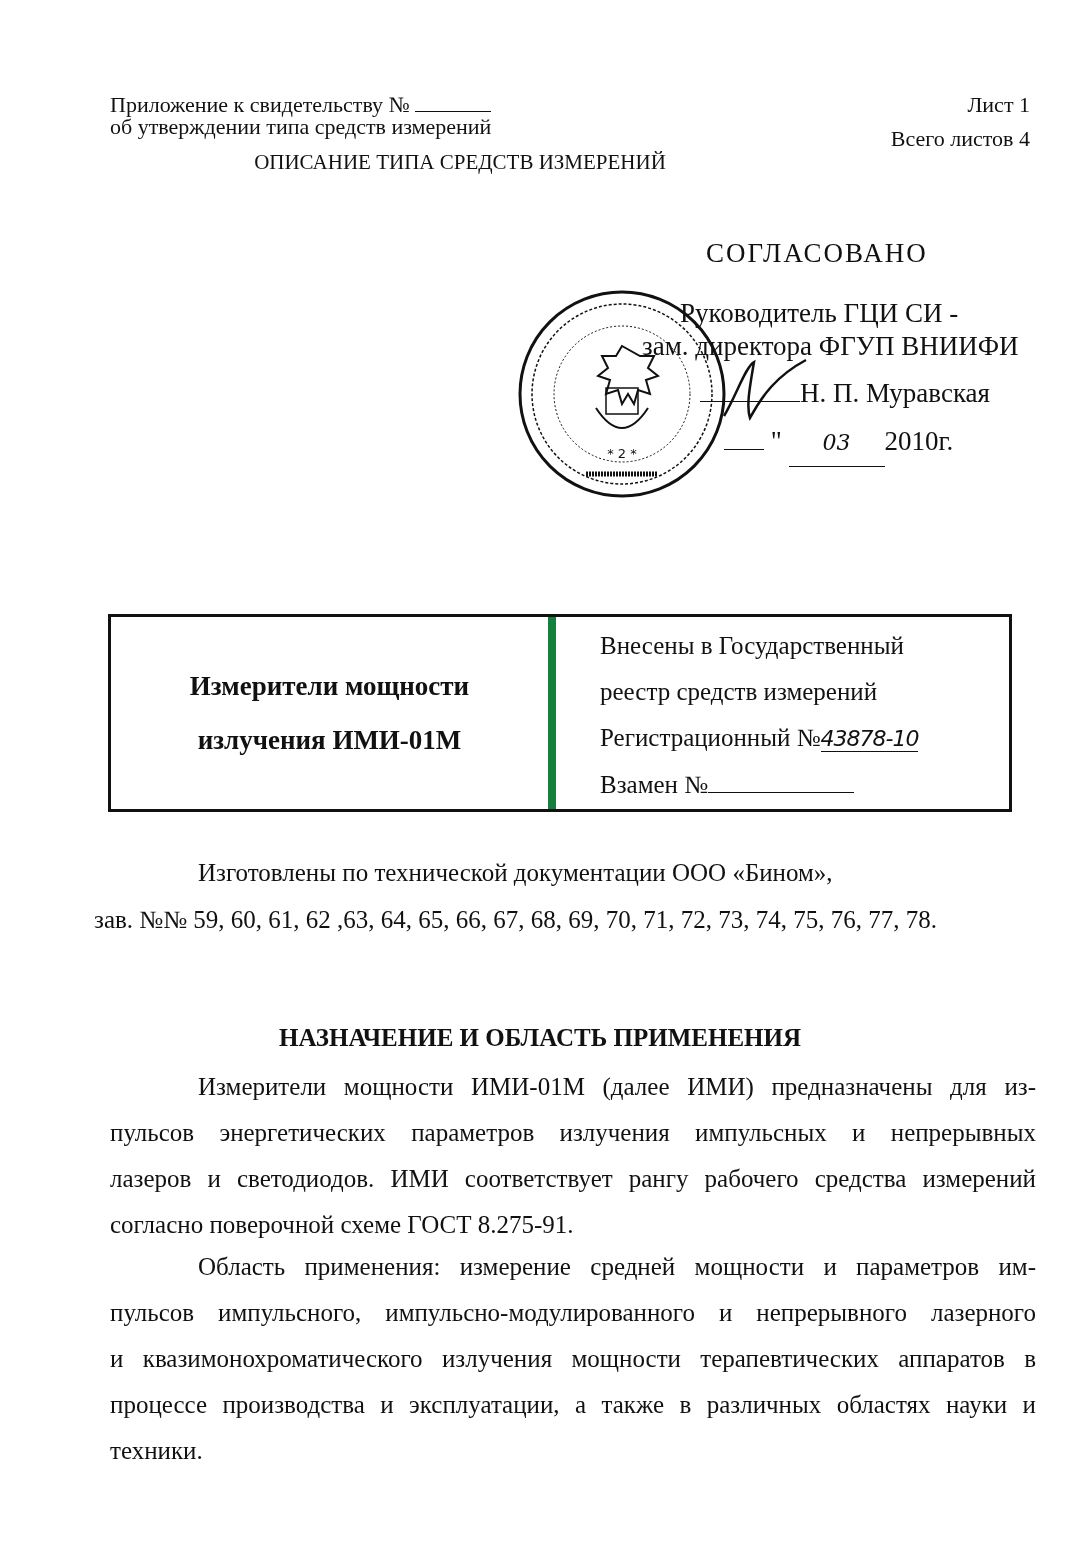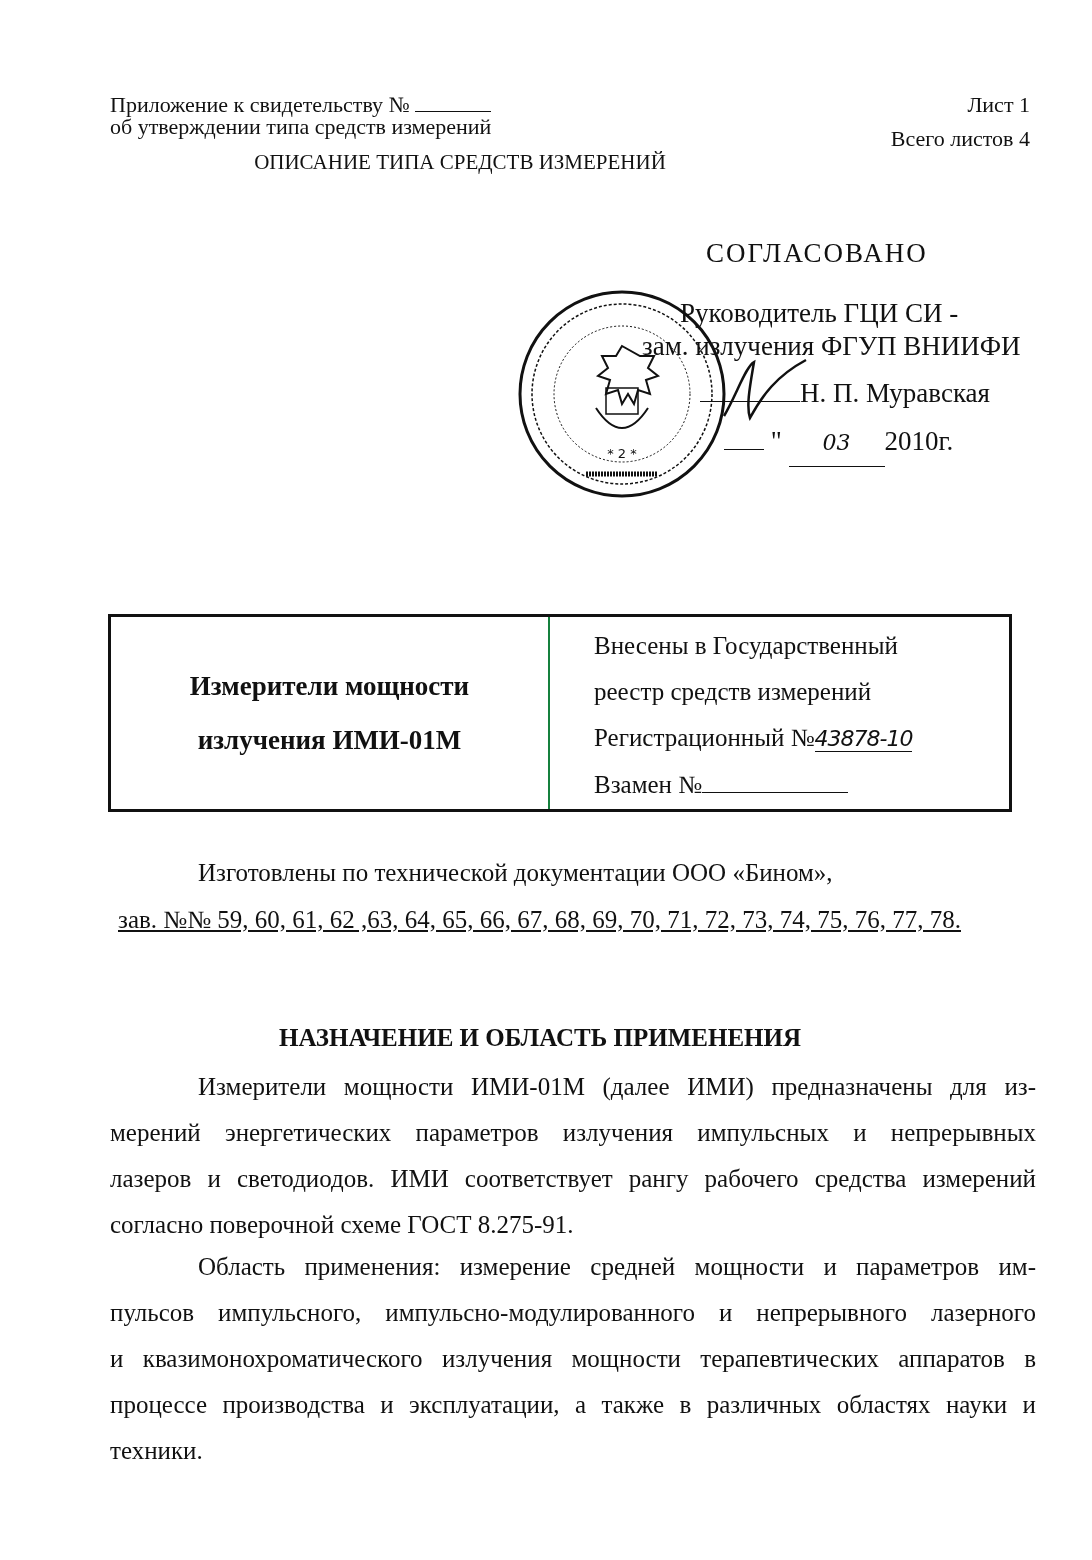--- a/index.html
+++ b/index.html
@@ -4,21 +4,21 @@
 <style>
   html, body { margin:0; padding:0; background:#ffffff; }
   body { width:1092px; height:1560px; position:relative; overflow:hidden; color:#111; font-family:"Liberation Serif", serif; }
   .abs { position:absolute; white-space:nowrap; }
   .hdr { font-size:22px; line-height:22px; }
   .blank { display:inline-block; border-bottom:1.5px solid #111; vertical-align:baseline; }
   .title { font-size:21px; }
   .agree { font-size:27px; line-height:46px; }
   .stamp { position:absolute; left:516px; top:288px; width:212px; height:212px; }
   .box { position:absolute; left:108px; top:614px; width:904px; height:198px; border:3px solid #111; box-sizing:border-box; display:flex; }
-  .box .left { width:437px; border-right:2px solid #15803d; display:flex; flex-direction:column; align-items:center; justify-content:center; }
+  .box .left { width:437px; border-right:8px solid #15803d; display:flex; flex-direction:column; align-items:center; justify-content:center; }
   .box .left div { font-weight:bold; font-size:27px; line-height:54px; }
   .box .right { flex:1; padding:6px 0 0 44px; }
   .box .right div { font-size:25px; line-height:46px; }
   .hand { font-family:"DejaVu Sans", sans-serif; font-size:22px; border-bottom:1.5px solid #111; font-style:italic; letter-spacing:-1px; }
   .body-text { font-size:25px; line-height:46px; }
   .para { position:absolute; left:110px; width:926px; font-size:25px; line-height:46px; text-align:justify; }
   .para .ln { display:block; text-align:justify; text-align-last:justify; white-space:nowrap; }
   .para .ln.last { text-align-last:left; }
   .para .ln.indent { padding-left:88px; }
   h2 { position:absolute; left:0; width:1080px; top:1024px; margin:0; text-align:center; font-size:25px; font-weight:bold; }
@@ -30,21 +30,21 @@
   <span>Приложение к свидетельству №</span>
   <span class="blank" style="width:76px;"></span>
 </div>
 <div class="abs hdr" style="left:110px; top:116px;">об утверждении типа средств измерений</div>
 <div class="abs hdr" style="right:62px; top:94px; text-align:right;">Лист 1</div>
 <div class="abs hdr" style="right:62px; top:128px; text-align:right;">Всего листов 4</div>
 <div class="abs title" style="left:0; width:920px; text-align:center; top:150px;">ОПИСАНИЕ ТИПА СРЕДСТВ ИЗМЕРЕНИЙ</div>
 
 <div class="abs agree" style="left:706px; top:230px; letter-spacing:2px;">СОГЛАСОВАНО</div>
 <div class="abs agree" style="left:680px; top:290px;">Руководитель ГЦИ  СИ -</div>
-<div class="abs agree" style="left:642px; top:323px;">зам. излучения ФГУП ВНИИФИ</div>
+<div class="abs agree" style="left:642px; top:323px;">зам. директора ФГУП ВНИИФИ</div>
 <div class="abs agree" style="left:700px; top:370px;">
   <span class="blank" style="width:100px;"></span><span>Н. П. Муравская</span>
 </div>
 <div class="abs agree" style="left:724px; top:418px;">
   <span class="blank" style="width:40px;"></span>
   <span>"</span>
   <span class="blank" style="width:96px; text-align:center; font-family:'DejaVu Serif', serif; font-style:italic; font-size:22px;">03</span><span>2010г.</span>
 </div>
 
 <svg class="stamp" viewBox="0 0 212 212">
@@ -72,27 +72,27 @@
     <div>
       <span>Регистрационный №</span><span class="hand">43878-10</span>
     </div>
     <div>
       <span>Взамен №</span><span class="blank" style="width:146px;"></span>
     </div>
   </div>
 </div>
 
 <div class="abs body-text" style="left:198px; top:850px;">Изготовлены по технической документации ООО «Бином»,</div>
-<div class="abs body-text" style="left:118px; top:897px;text-decoration:underline;">зав. №№ 59, 60, 61, 62 ,63, 64, 65, 66, 67, 68, 69, 70, 71, 72, 73, 74, 75, 76, 77, 78.</div>
+<div class="abs body-text" style="left:94px; top:897px;">зав. №№ 59, 60, 61, 62 ,63, 64, 65, 66, 67, 68, 69, 70, 71, 72, 73, 74, 75, 76, 77, 78.</div>
 
 <h2>НАЗНАЧЕНИЕ И ОБЛАСТЬ ПРИМЕНЕНИЯ</h2>
 
 <div class="para" style="top:1064px;">
   <span class="ln indent">Измерители мощности ИМИ-01М (далее ИМИ) предназначены для из-</span>
-  <span class="ln">мерений энергетических параметров излучения импульсных и непрерывных</span>
+  <span class="ln">пульсов энергетических параметров излучения импульсных и непрерывных</span>
   <span class="ln">лазеров и светодиодов. ИМИ соответствует рангу рабочего средства измерений</span>
   <span class="ln last">согласно поверочной схеме ГОСТ 8.275-91.</span>
 </div>
 
 <div class="para" style="top:1244px;">
   <span class="ln indent">Область применения: измерение средней мощности и параметров им-</span>
   <span class="ln">пульсов импульсного, импульсно-модулированного и непрерывного лазерного</span>
   <span class="ln">и квазимонохроматического излучения мощности терапевтических аппаратов в</span>
   <span class="ln">процессе производства и эксплуатации, а также в различных областях науки и</span>
   <span class="ln last">техники.</span>

